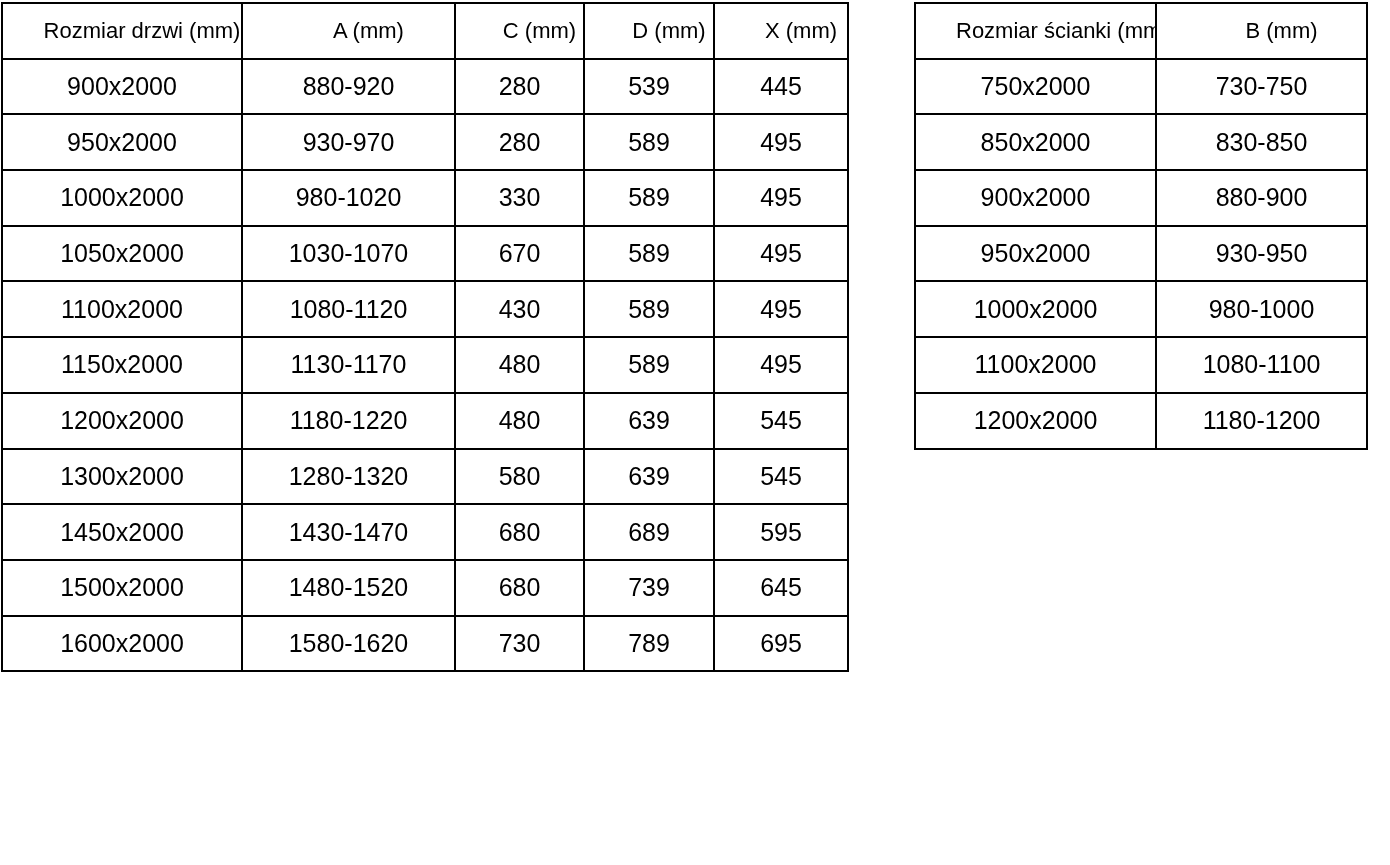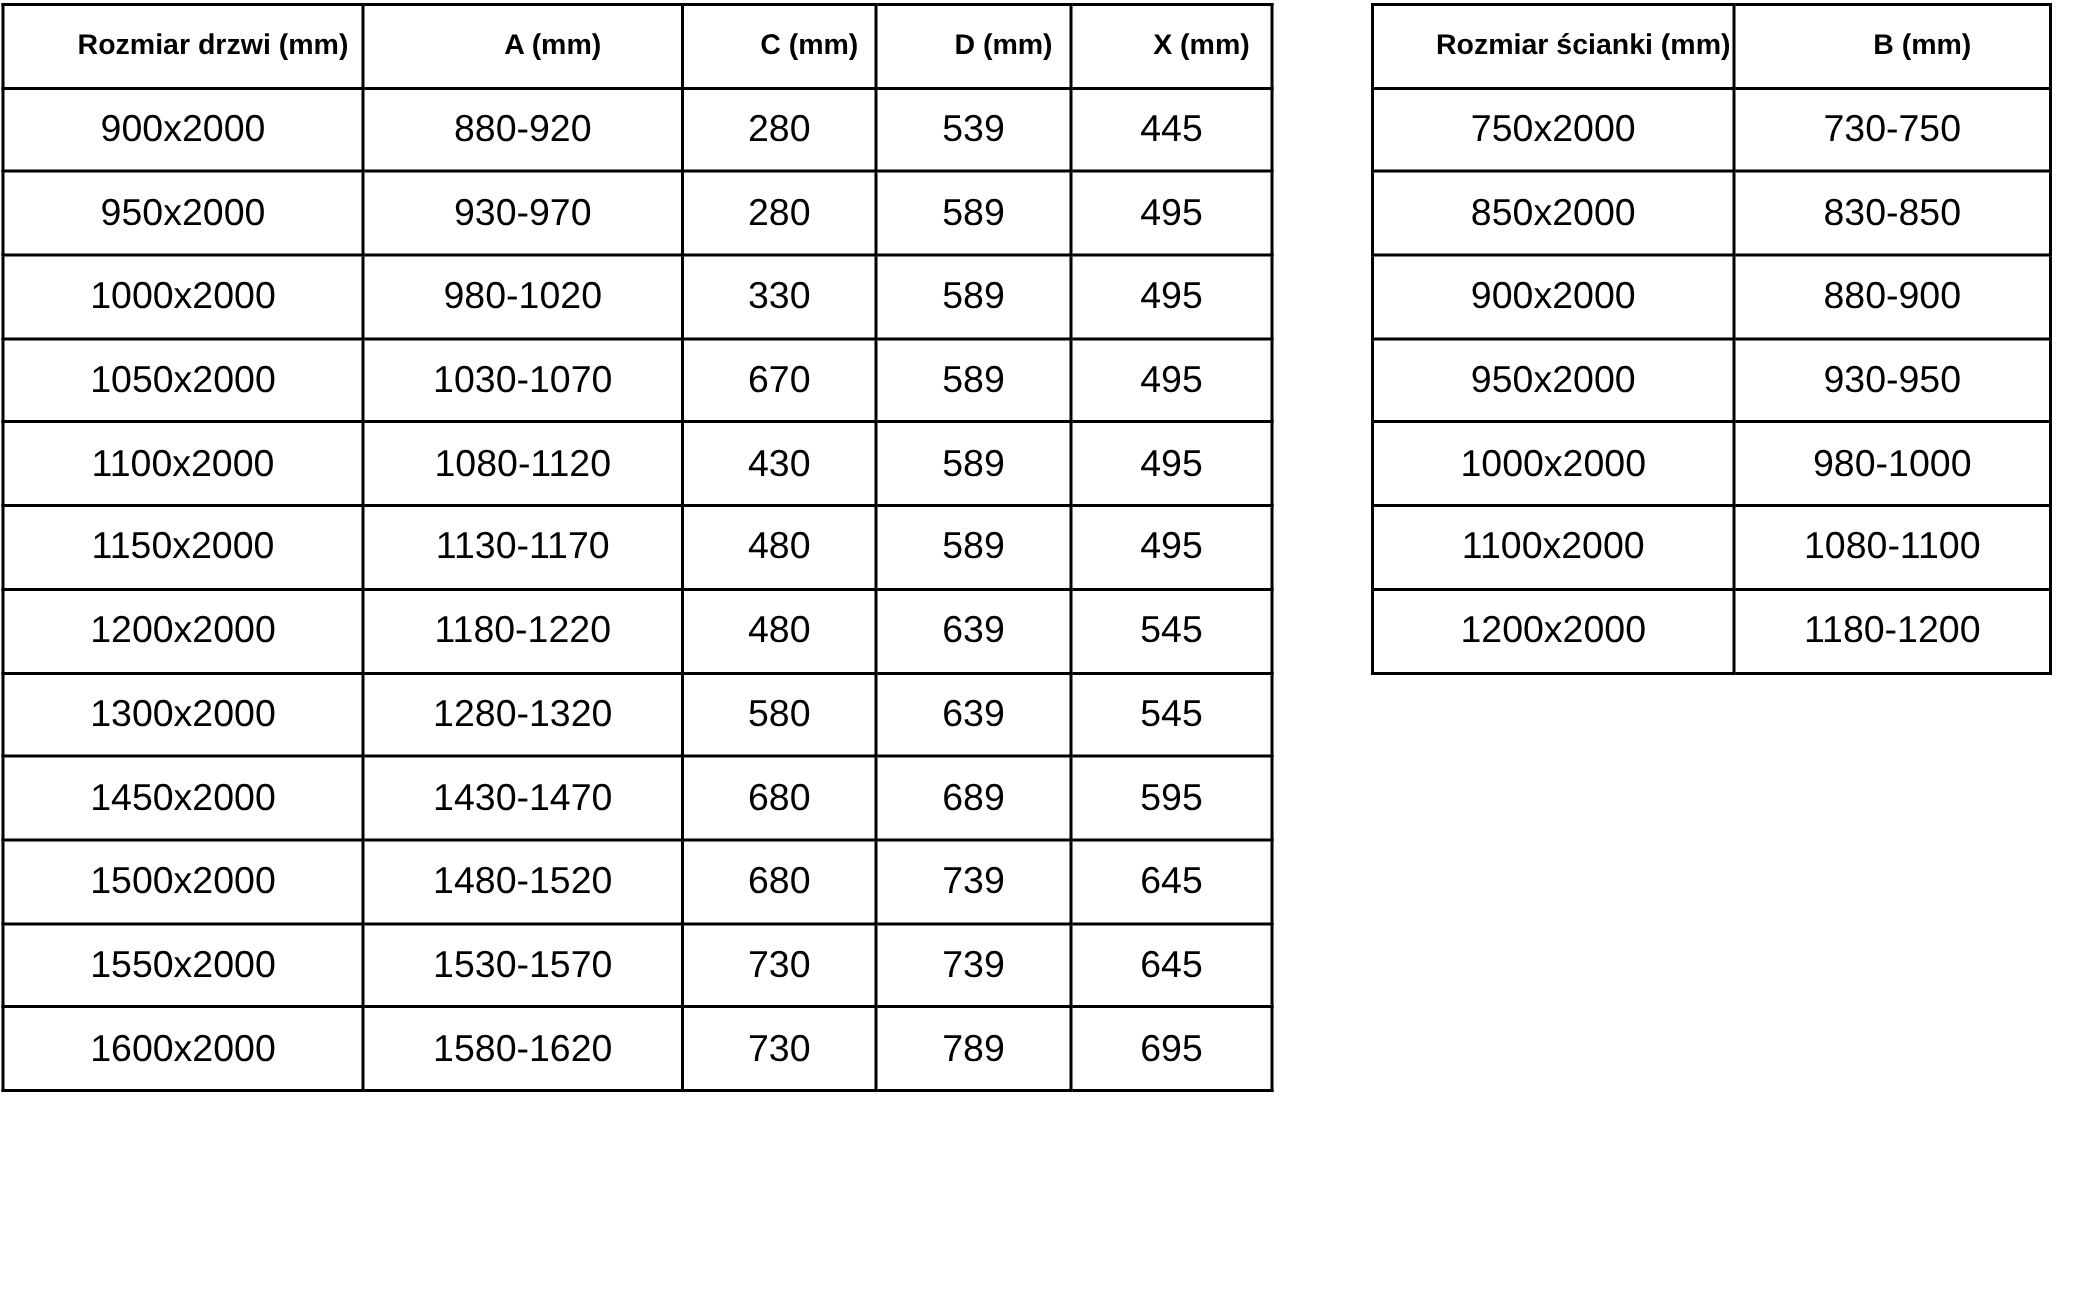--- a/index.html
+++ b/index.html
@@ -29,22 +29,22 @@
   table.spec-table td {
     border: 2px solid #000000;
     text-align: center;
     vertical-align: middle;
     padding: 0;
     white-space: nowrap;
     overflow: hidden;
     height: 53.7px;
   }
   table.spec-table th {
-    font-size: 19px;
-    font-weight: 700;
+    font-size: 22px;
+    font-weight: 400;
     padding-left: 40px;
   }
   table.spec-table td {
     font-size: 25px;
     font-weight: 400;
   }
   #doors-table { left: 1px; top: 2px; width: 846px; }
   #walls-table { left: 914px; top: 2px; width: 452px; }
 </style>
 </head>
@@ -134,27 +134,20 @@
           <td>595</td>
         </tr>
         <tr>
           <td>1500x2000</td>
           <td>1480-1520</td>
           <td>680</td>
           <td>739</td>
           <td>645</td>
         </tr>
         <tr>
-          <td>1550x2000</td>
-          <td>1530-1570</td>
-          <td>730</td>
-          <td>739</td>
-          <td>645</td>
-        </tr>
-        <tr>
           <td>1600x2000</td>
           <td>1580-1620</td>
           <td>730</td>
           <td>789</td>
           <td>695</td>
         </tr>
       </tbody>
   </table>
 
   <table id="walls-table" class="spec-table">

